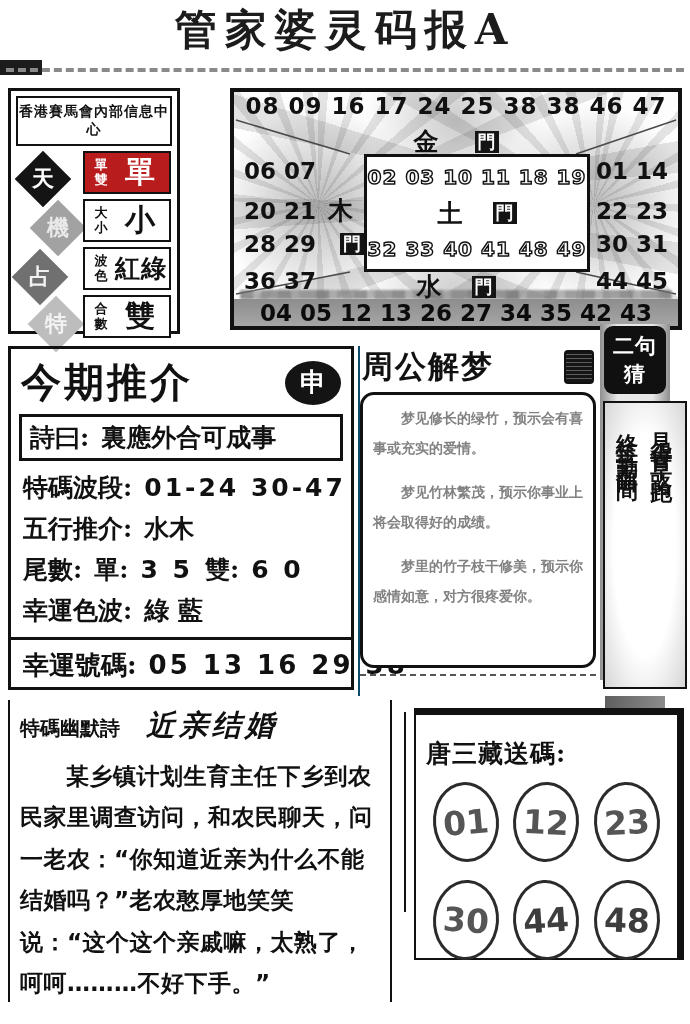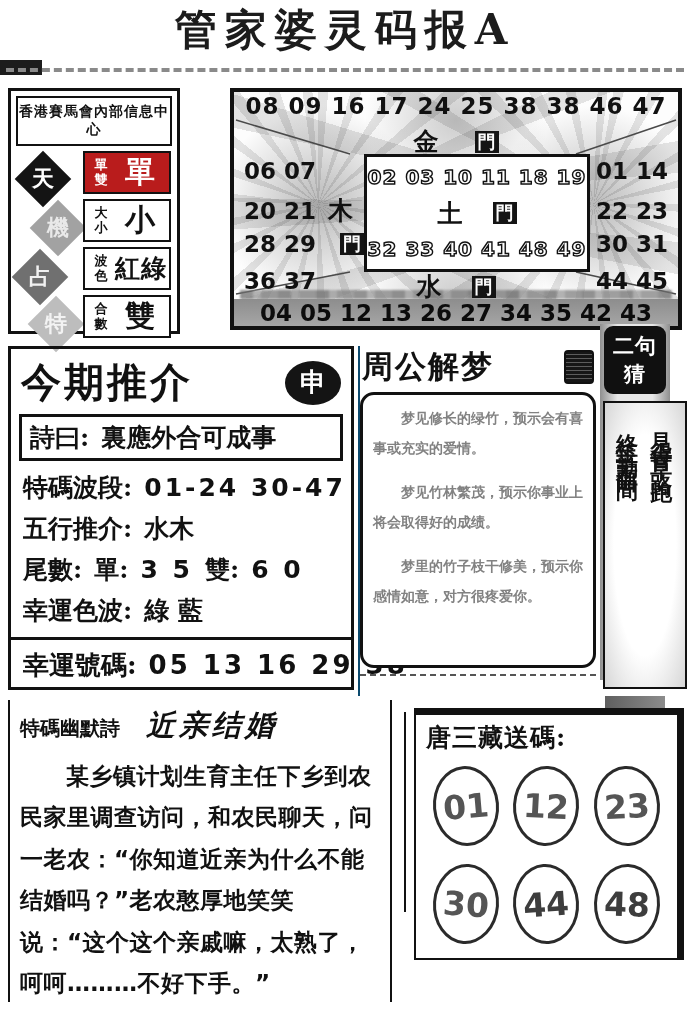--- a/index.html
+++ b/index.html
@@ -102,21 +102,21 @@
   
   .joke{position:absolute;left:8px;top:700px;width:384px;height:302px;box-sizing:border-box;
     border-left:2px solid #111;border-right:2px solid #111;padding:6px 10px;}
   .joke-header{display:flex;align-items:baseline;gap:26px;}
   .joke-label{font-family:"DejaVu Serif",serif;font-weight:800;font-size:20px;}
   .joke-title{font-family:"DejaVu Serif",serif;font-weight:900;font-style:italic;font-size:29px;letter-spacing:4px;}
   .joke-body{margin-top:10px;font-size:23px;font-weight:700;line-height:1.8;text-indent:2em;letter-spacing:.5px;}
 
   
   .tang{position:absolute;left:414px;top:708px;width:270px;height:252px;box-sizing:border-box;background:#fff;
-    border:2px solid #111;border-top-width:7px;border-right-width:7px;padding:4px 10px;}
+    border:2px solid #111;border-top-width:7px;border-right-width:7px;padding:20px 10px;}
   .tang-line{position:absolute;left:404px;top:712px;height:200px;border-left:2px solid #111;}
   .tang-header{font-family:"DejaVu Serif",serif;font-weight:900;font-size:25px;letter-spacing:1px;margin:2px 0 12px;}
   .tang-grid{display:grid;grid-template-columns:repeat(3,1fr);row-gap:18px;justify-items:center;}
   .ball{width:60px;height:74px;border:3px solid #2b2b2b;border-radius:50%;
     display:flex;align-items:center;justify-content:center;}
   .ball span{font-size:33px;font-weight:800;color:#555;}
   .ball:nth-child(1){transform:rotate(-5deg);} .ball:nth-child(2){transform:rotate(3deg);}
   .ball:nth-child(3){transform:rotate(-3deg);} .ball:nth-child(4){transform:rotate(4deg);}
   .ball:nth-child(5){transform:rotate(-4deg);} .ball:nth-child(6){transform:rotate(2deg);}
   .ball:nth-child(5) span,.ball:nth-child(6) span{color:#3d3d3d;}

